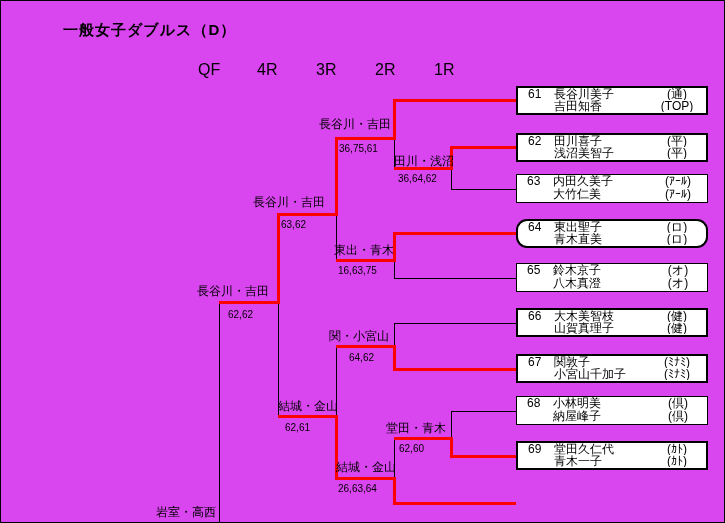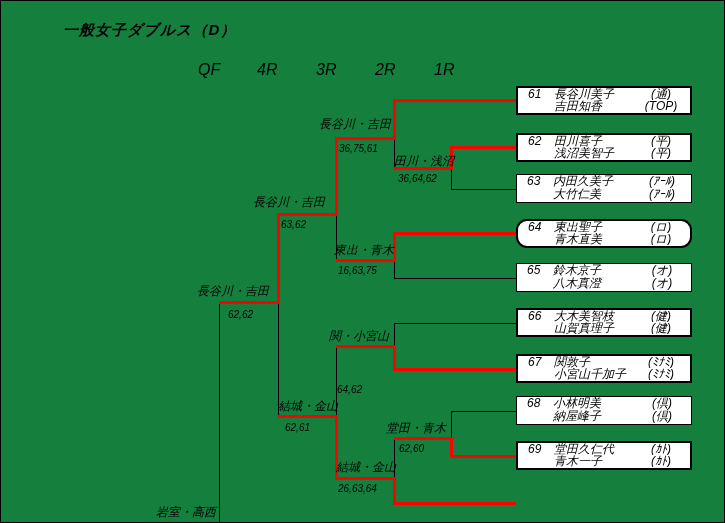--- a/index.html
+++ b/index.html
@@ -1,30 +1,30 @@
 <!DOCTYPE html>
 <html><head>
 <meta charset="utf-8">
 <style>
   html,body{margin:0;padding:0;background:#fff;}
   #canvas{
-    position:relative;width:725px;height:523px;background:#15803d;
+    position:relative;width:725px;height:523px;background:#d946ef;
     border:1px solid #000;box-sizing:border-box;overflow:hidden;
-    font-family:"Liberation Sans",sans-serif;color:#000;font-style:italic;
+    font-family:"Liberation Sans",sans-serif;color:#000;
   }
   .title{position:absolute;font-size:15px;font-weight:bold;letter-spacing:1px;white-space:nowrap;}
   .round{position:absolute;font-size:16px;white-space:nowrap;}
   .lbl{position:absolute;font-size:12px;white-space:nowrap;}
   .score{position:absolute;font-size:10px;white-space:nowrap;letter-spacing:0px;}
   .hl{position:absolute;height:1px;background:#000;}
   .vl{position:absolute;width:1px;background:#000;}
   .hr{position:absolute;height:3px;background:#f00;}
   .vr{position:absolute;width:3px;background:#f00;}
   .box{
-    position:absolute;left:515px;width:176px;height:29px;background:#fff;
+    position:absolute;left:515px;width:192px;height:29px;background:#fff;
     border:1px solid #000;box-sizing:border-box;
   }
   .box.bold{border-width:2px;}
   .brow{display:flex;height:13px;line-height:13px;font-size:12px;overflow:hidden;}
   .box.bold .brow{height:12px;line-height:12px;}
   .brow .num{width:36px;padding-left:10px;box-sizing:border-box;}
   .brow .nm{flex:1;text-align:left;}
   .brow .club{width:58px;text-align:center;}
 </style>
 </head>
@@ -190,21 +190,21 @@
 
   <div class="lbl" style="left:393px;top:152px;">田川・浅沼</div>
   <div class="score" style="left:397px;top:172px;">36,64,62</div>
   <div class="lbl" style="left:318px;top:115px;">長谷川・吉田</div>
   <div class="score" style="left:338px;top:142px;">36,75,61</div>
   <div class="lbl" style="left:333px;top:241px;">東出・青木</div>
   <div class="score" style="left:337px;top:264px;">16,63,75</div>
   <div class="lbl" style="left:252px;top:193px;">長谷川・吉田</div>
   <div class="score" style="left:280px;top:218px;">63,62</div>
   <div class="lbl" style="left:328px;top:327px;">関・小宮山</div>
-  <div class="score" style="left:336px;top:351px;margin-top:32px;">64,62</div>
+  <div class="score" style="left:348px;top:351px;">64,62</div>
   <div class="lbl" style="left:385px;top:419px;">堂田・青木</div>
   <div class="score" style="left:398px;top:442px;">62,60</div>
   <div class="lbl" style="left:335px;top:458px;">結城・金山</div>
   <div class="score" style="left:337px;top:482px;">26,63,64</div>
   <div class="lbl" style="left:277px;top:397px;">結城・金山</div>
   <div class="score" style="left:284px;top:421px;">62,61</div>
   <div class="lbl" style="left:196px;top:282px;">長谷川・吉田</div>
   <div class="score" style="left:227px;top:308px;">62,62</div>
   <div class="lbl" style="left:155px;top:503px;">岩室・高西</div>
 

